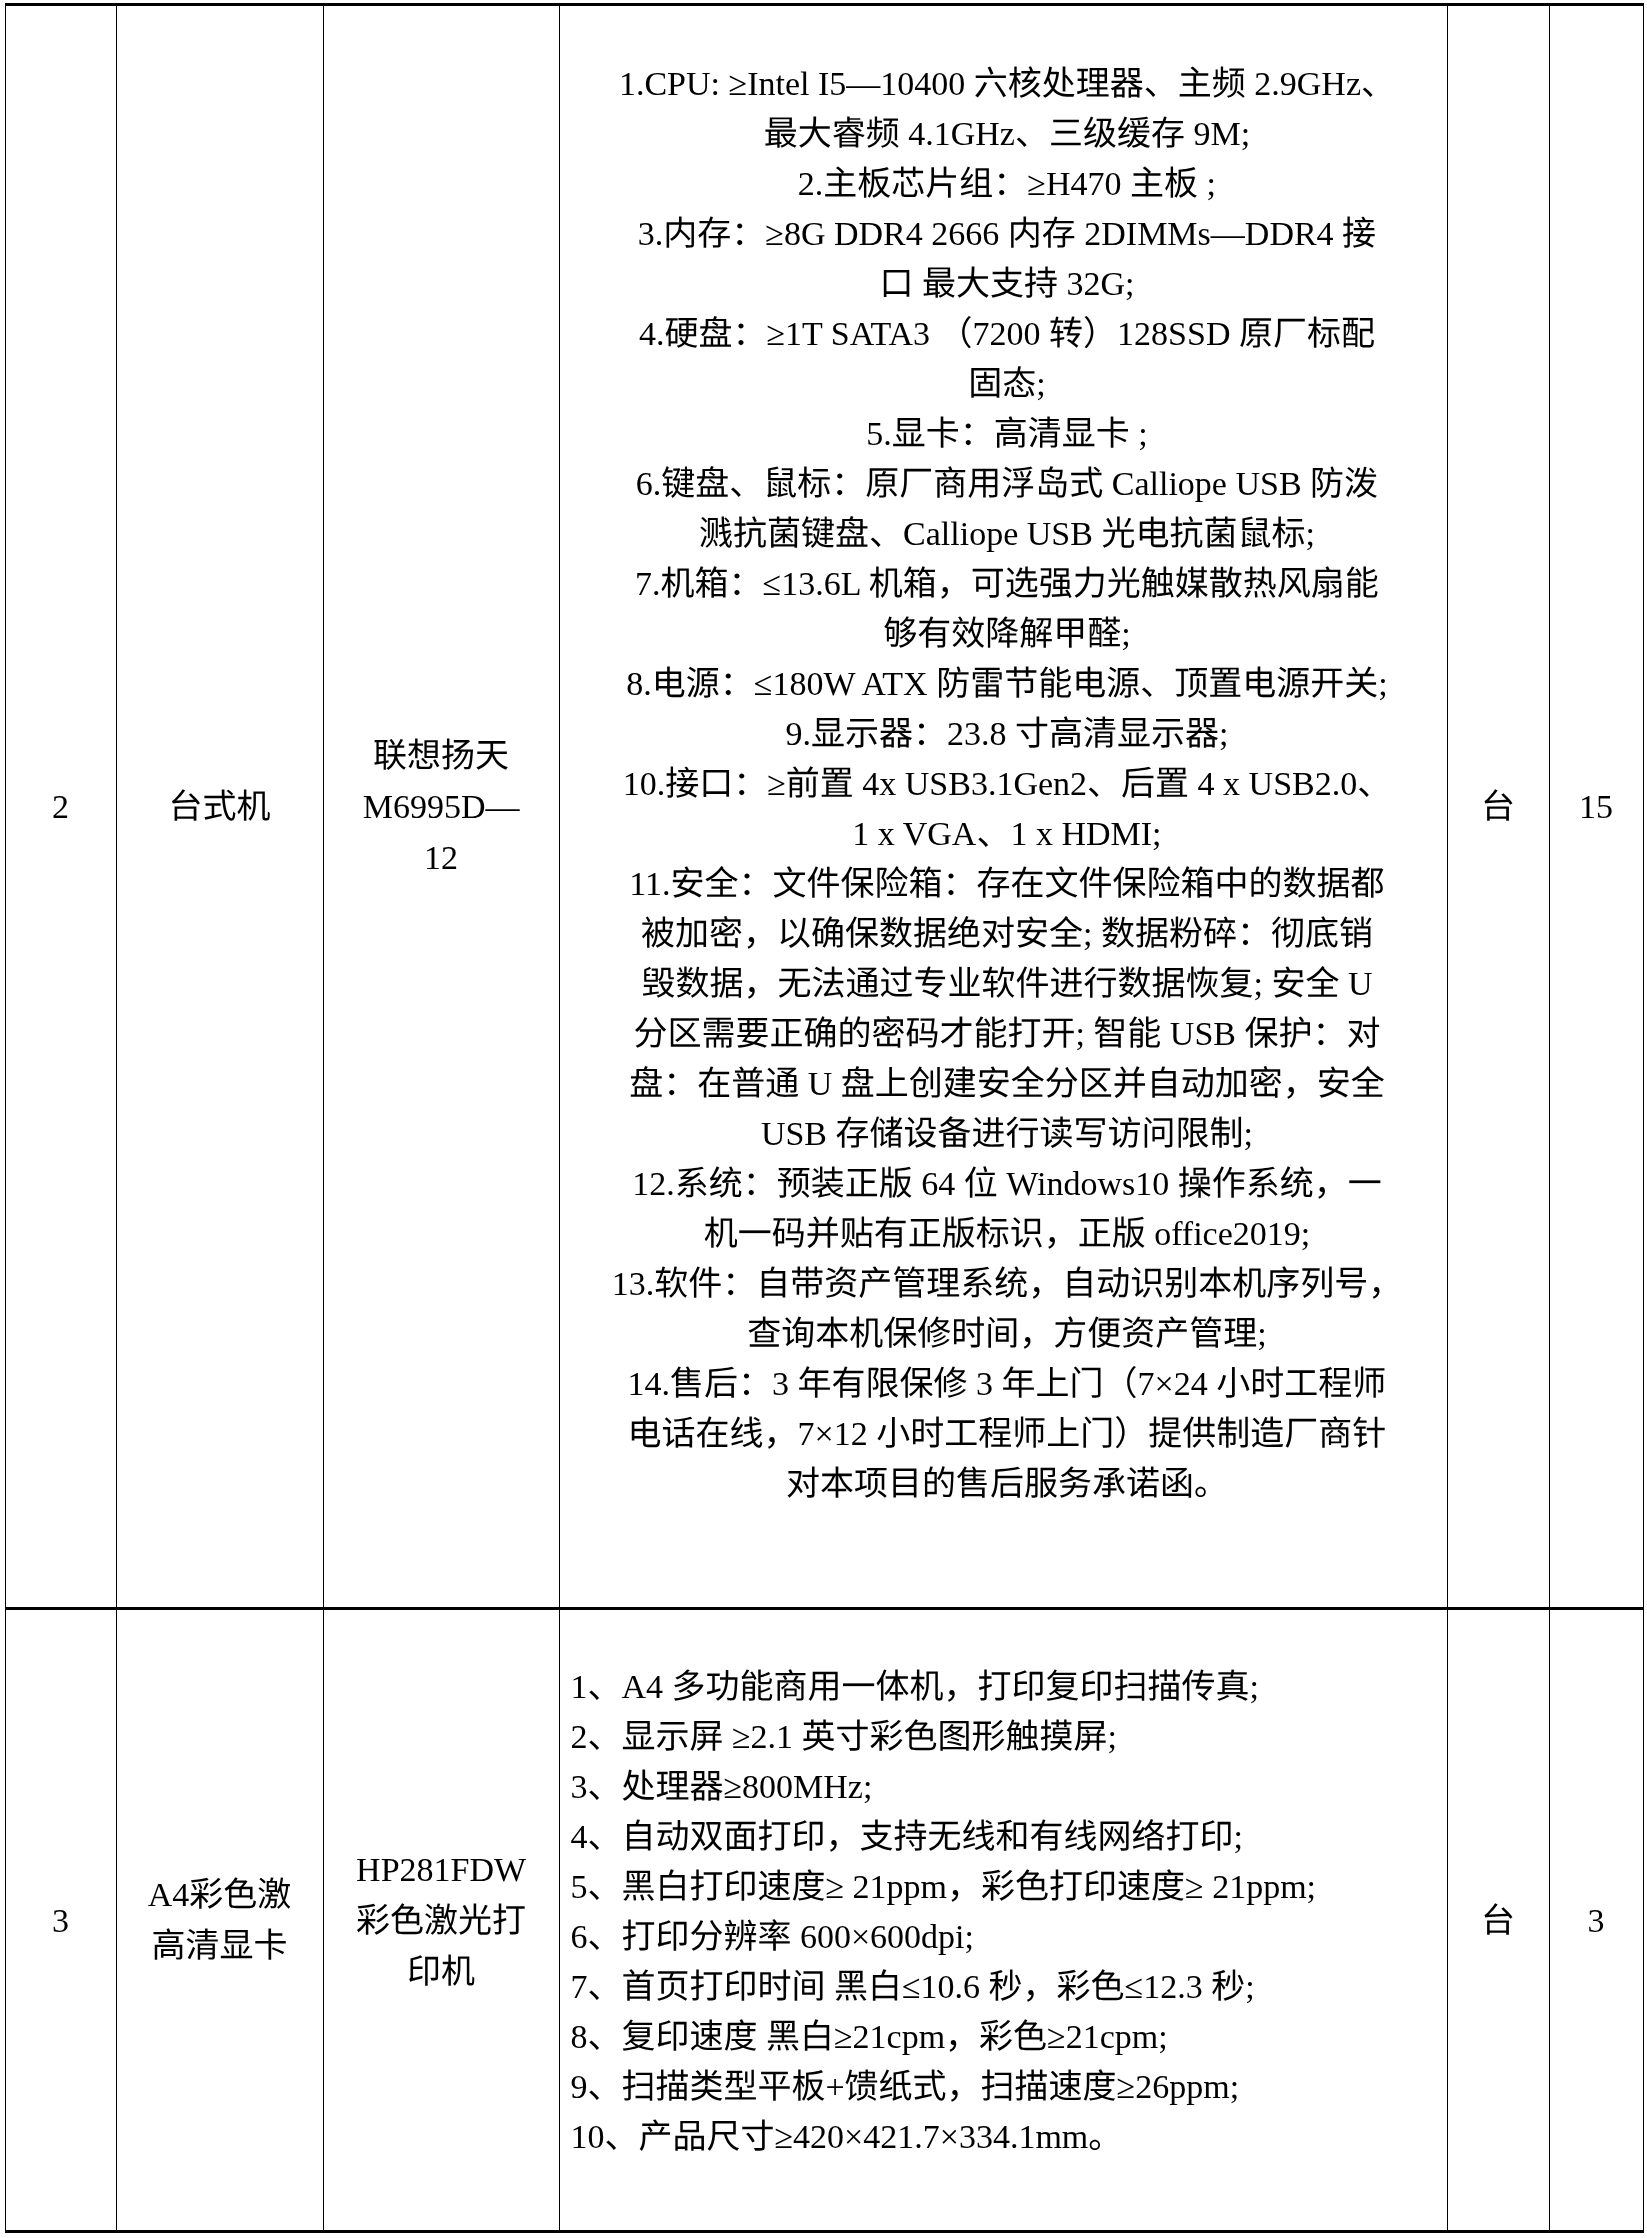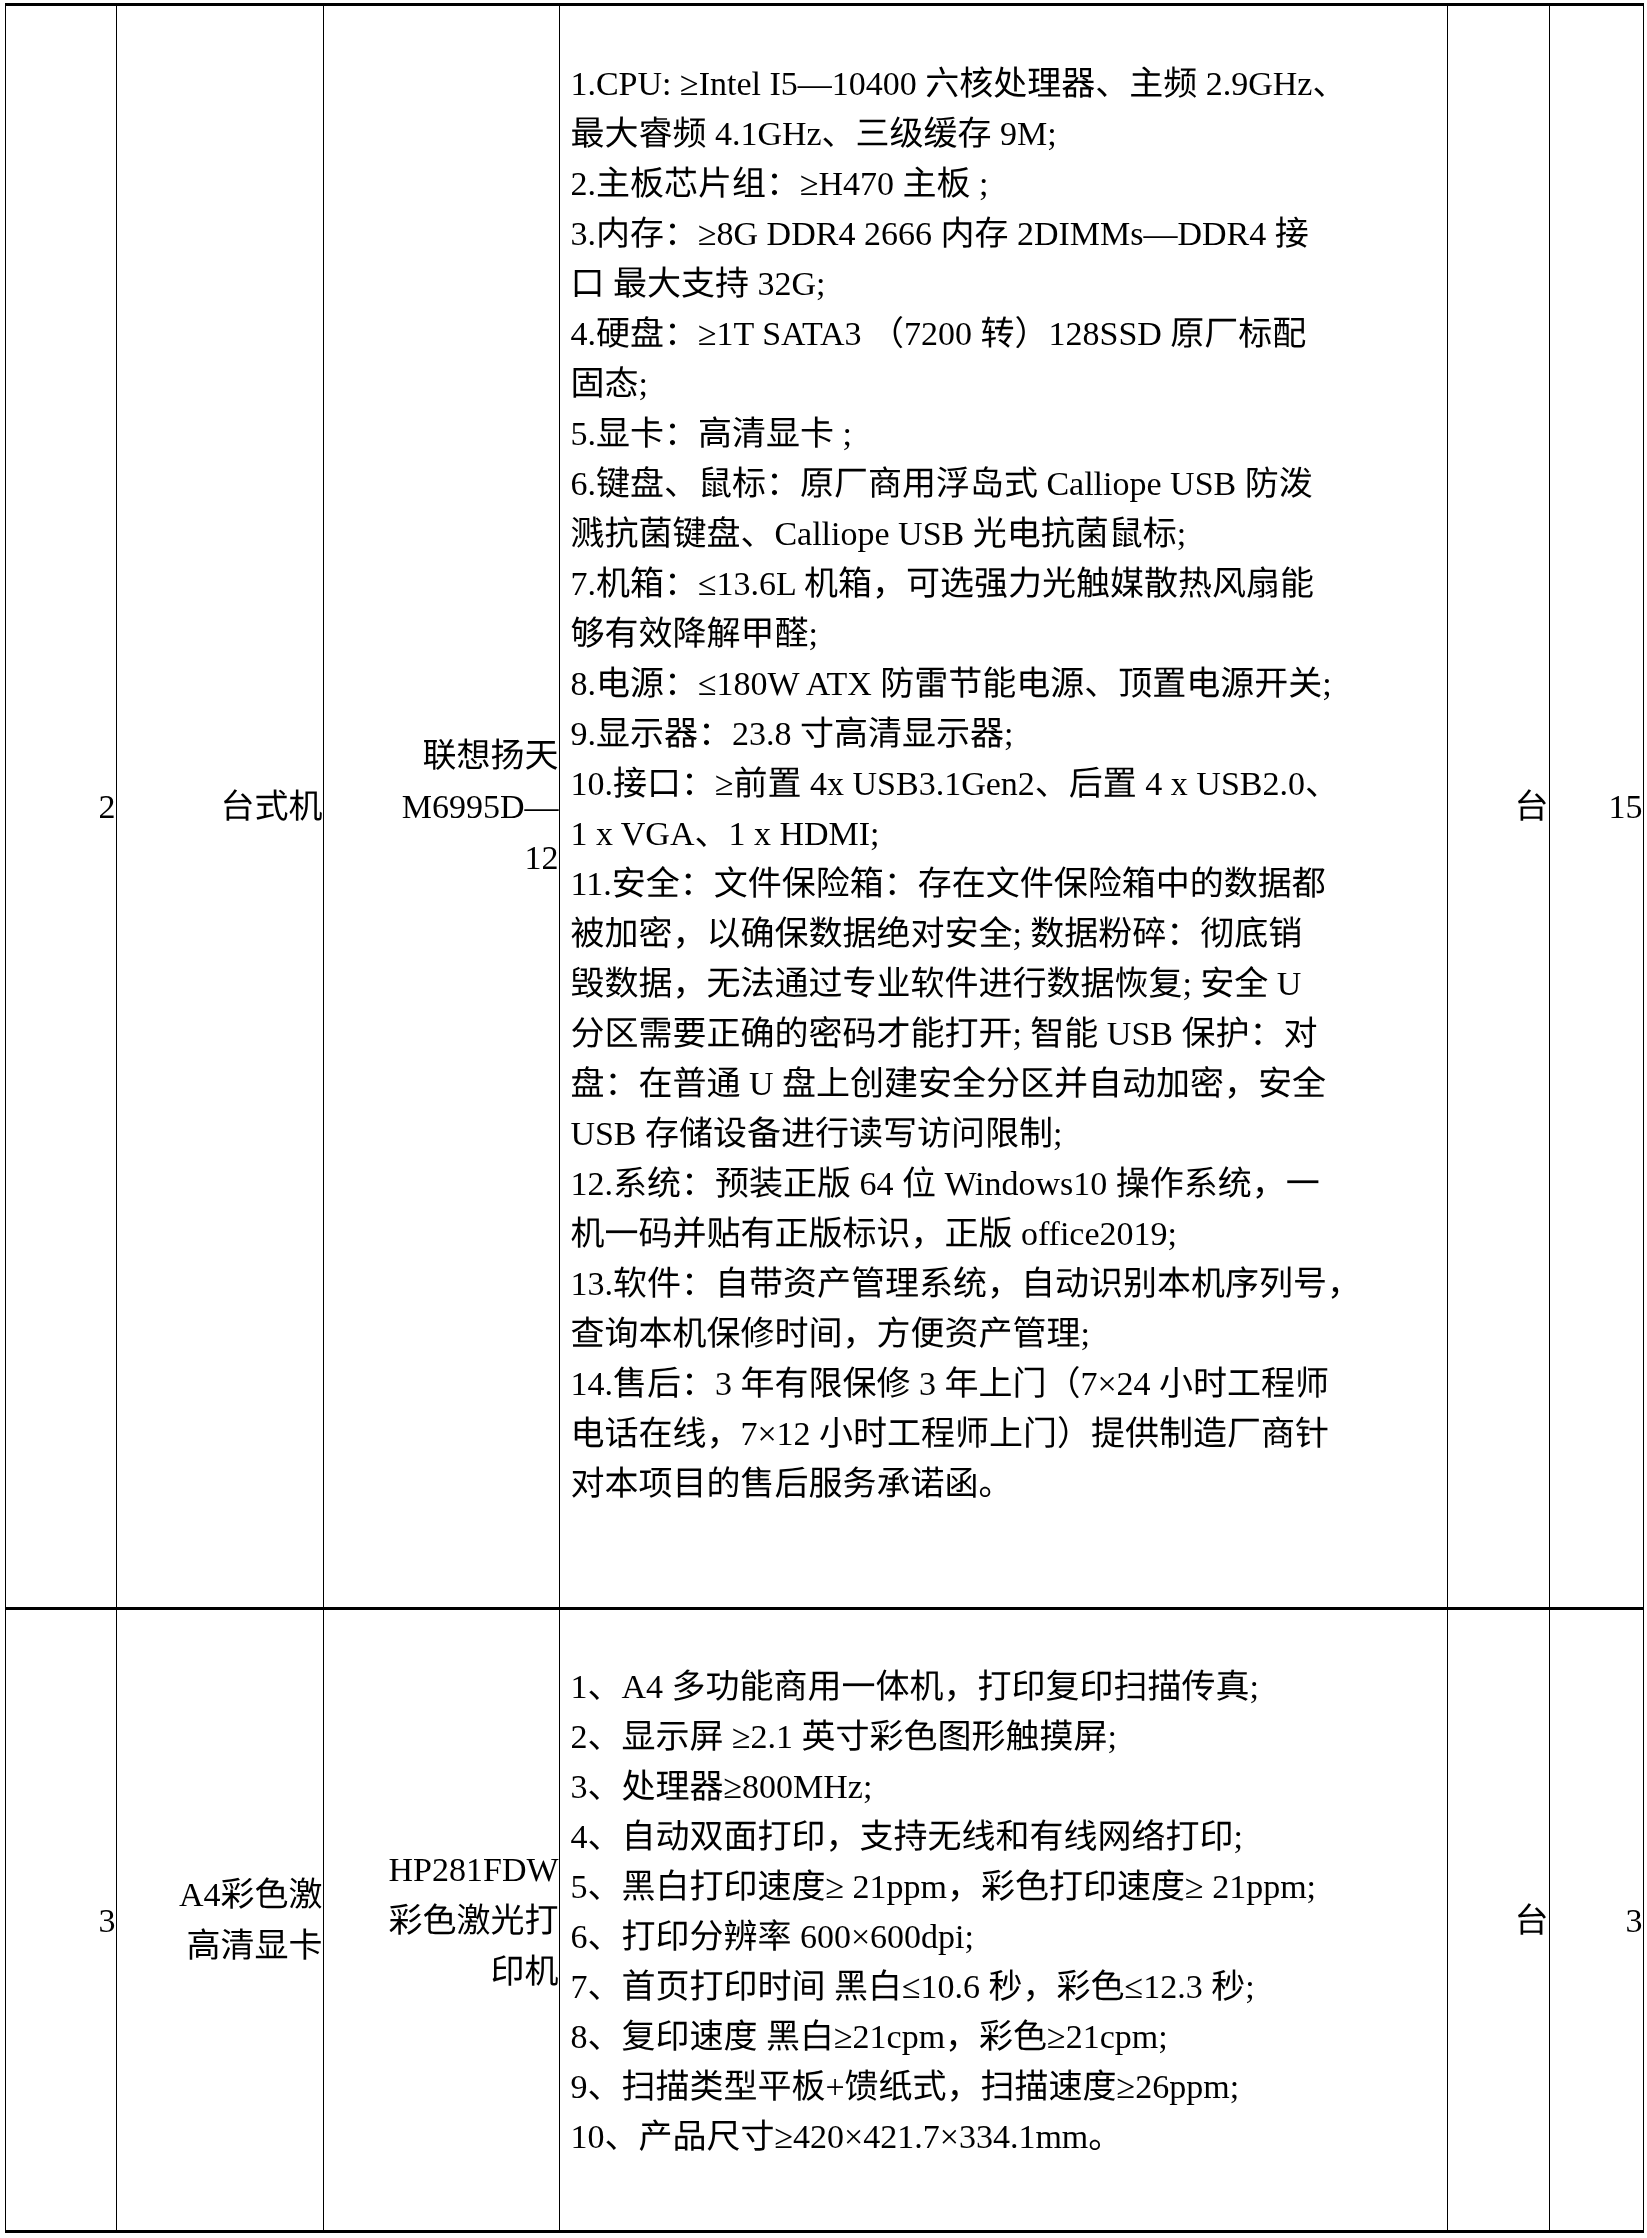--- a/index.html
+++ b/index.html
@@ -17,24 +17,24 @@
     grid-template-rows:1604px 620px;
     border-left:1.5px solid #000;
     border-top:3.9px solid #000;
     border-bottom:3.9px solid #000;
   }
   .c{
     border-right:1.5px solid #000;
     overflow:hidden;
     box-sizing:border-box;
   }
-  .r1{border-bottom:3.1px solid #000;}
+  .r1{border-bottom:3.1px solid #000;text-align:center;}
   .center-cell{
     display:flex;flex-direction:column;
-    align-items:flex-end;justify-content:center;
+    align-items:center;justify-content:center;
     text-align:center;
     font-size:34px;line-height:51px;
   }
   .c-spec{
     font-size:34px;line-height:50px;
     padding:53px 3.1px 0 10.8px;
   }
   .c-spec.r2{padding-top:52px;}
   .c-spec .line{white-space:nowrap;}
   .center-cell .line{white-space:nowrap;}

